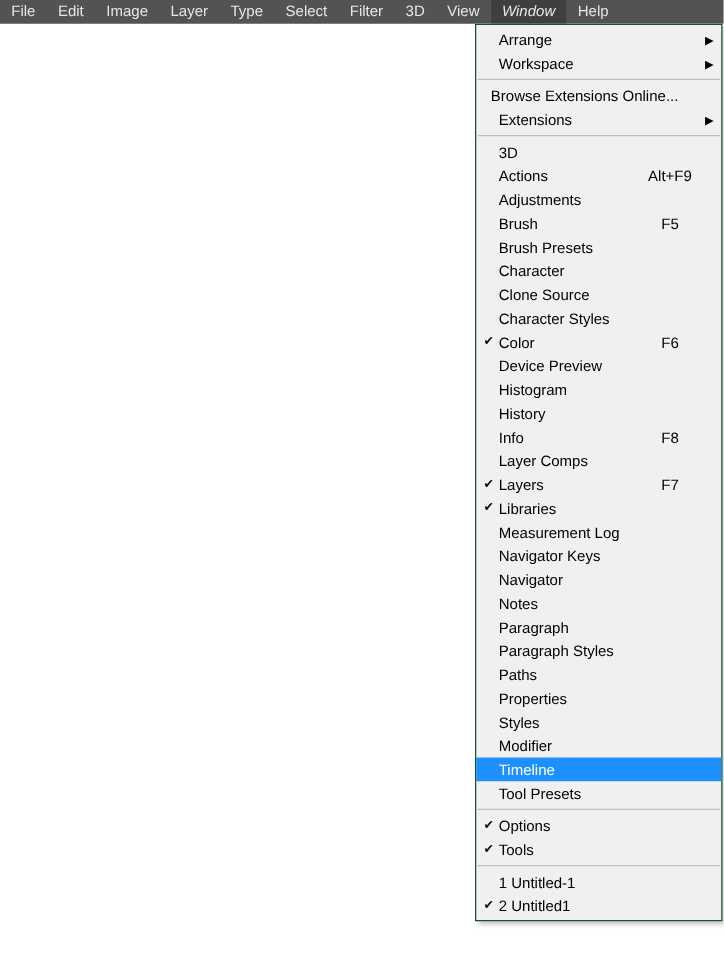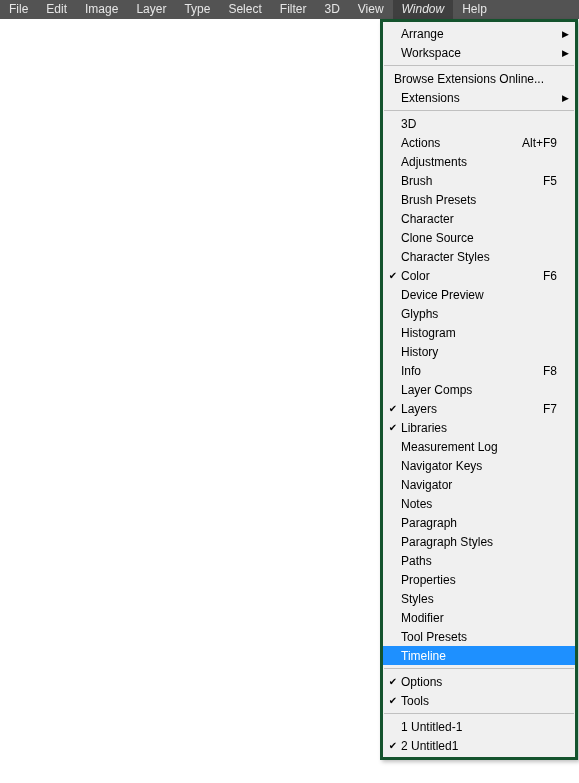--- a/index.html
+++ b/index.html
@@ -28,21 +28,21 @@
   .menubar-item.active {
     background: #3f3f3f;
     font-style: italic;
   }
   .dropdown {
     position: absolute;
     top: 19px;
     left: 380px;
     width: 198px;
     background: #f0f0f0;
-    border: 3px solid #14532d;
+    border: 1px solid #14532d;
     box-shadow: 2px 2px 4px rgba(0,0,0,0.25);
     padding: 2px 0;
   }
   .menu-row {
     display: flex;
     align-items: center;
     height: 19px;
     padding: 0 6px 0 4px;
     color: #000;
     cursor: default;
@@ -58,21 +58,21 @@
     font-size: 10px;
     line-height: 19px;
   }
   .label-col {
     flex: 1 1 auto;
     padding-left: 2px;
     white-space: nowrap;
   }
   .accel-col {
     width: 48px;
-    text-align: right;
+    text-align: center;
     padding-right: 2px;
     white-space: nowrap;
   }
   .arrow-col {
     width: 10px;
     text-align: right;
     font-size: 9px;
   }
   .sep {
     height: 1px;
@@ -179,26 +179,20 @@
       <span class="arrow-col"></span>
     </div>
     <div class="menu-row">
       <span class="check-col"></span>
       <span class="label-col">Device Preview</span>
       <span class="accel-col"></span>
       <span class="arrow-col"></span>
     </div>
     <div class="menu-row">
       <span class="check-col"></span>
-      <span class="label-col">Glyphs</span>
-      <span class="accel-col"></span>
-      <span class="arrow-col"></span>
-    </div>
-    <div class="menu-row">
-      <span class="check-col"></span>
       <span class="label-col">Histogram</span>
       <span class="accel-col"></span>
       <span class="arrow-col"></span>
     </div>
     <div class="menu-row">
       <span class="check-col"></span>
       <span class="label-col">History</span>
       <span class="accel-col"></span>
       <span class="arrow-col"></span>
     </div>
@@ -279,29 +273,29 @@
       <span class="label-col">Styles</span>
       <span class="accel-col"></span>
       <span class="arrow-col"></span>
     </div>
     <div class="menu-row">
       <span class="check-col"></span>
       <span class="label-col">Modifier</span>
       <span class="accel-col"></span>
       <span class="arrow-col"></span>
     </div>
+    <div class="menu-row highlight">
+      <span class="check-col"></span>
+      <span class="label-col">Timeline</span>
+      <span class="accel-col"></span>
+      <span class="arrow-col"></span>
+    </div>
     <div class="menu-row">
       <span class="check-col"></span>
       <span class="label-col">Tool Presets</span>
-      <span class="accel-col"></span>
-      <span class="arrow-col"></span>
-    </div>
-    <div class="menu-row highlight">
-      <span class="check-col"></span>
-      <span class="label-col">Timeline</span>
       <span class="accel-col"></span>
       <span class="arrow-col"></span>
     </div>
     <div class="sep"></div>
     <div class="menu-row">
       <span class="check-col">✔</span>
       <span class="label-col">Options</span>
       <span class="accel-col"></span>
       <span class="arrow-col"></span>
     </div>

